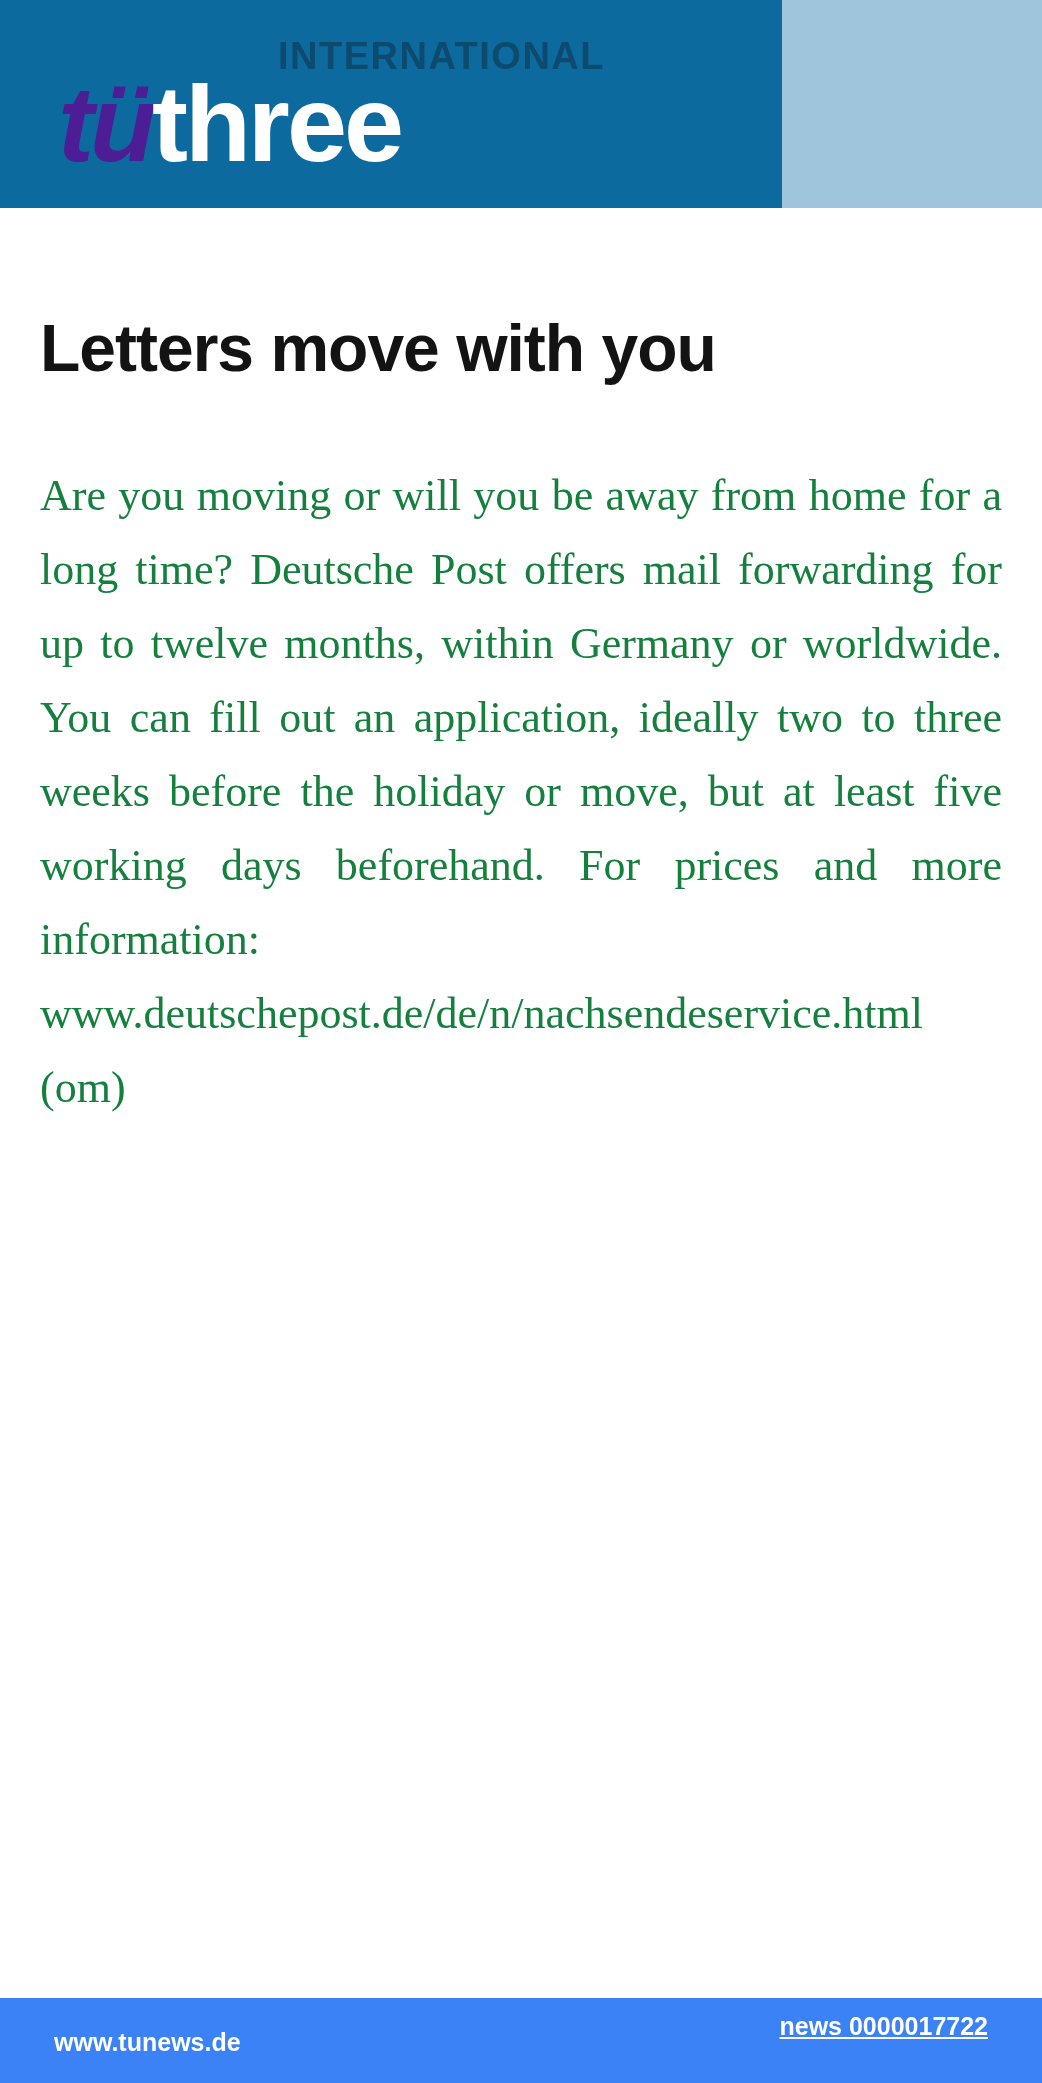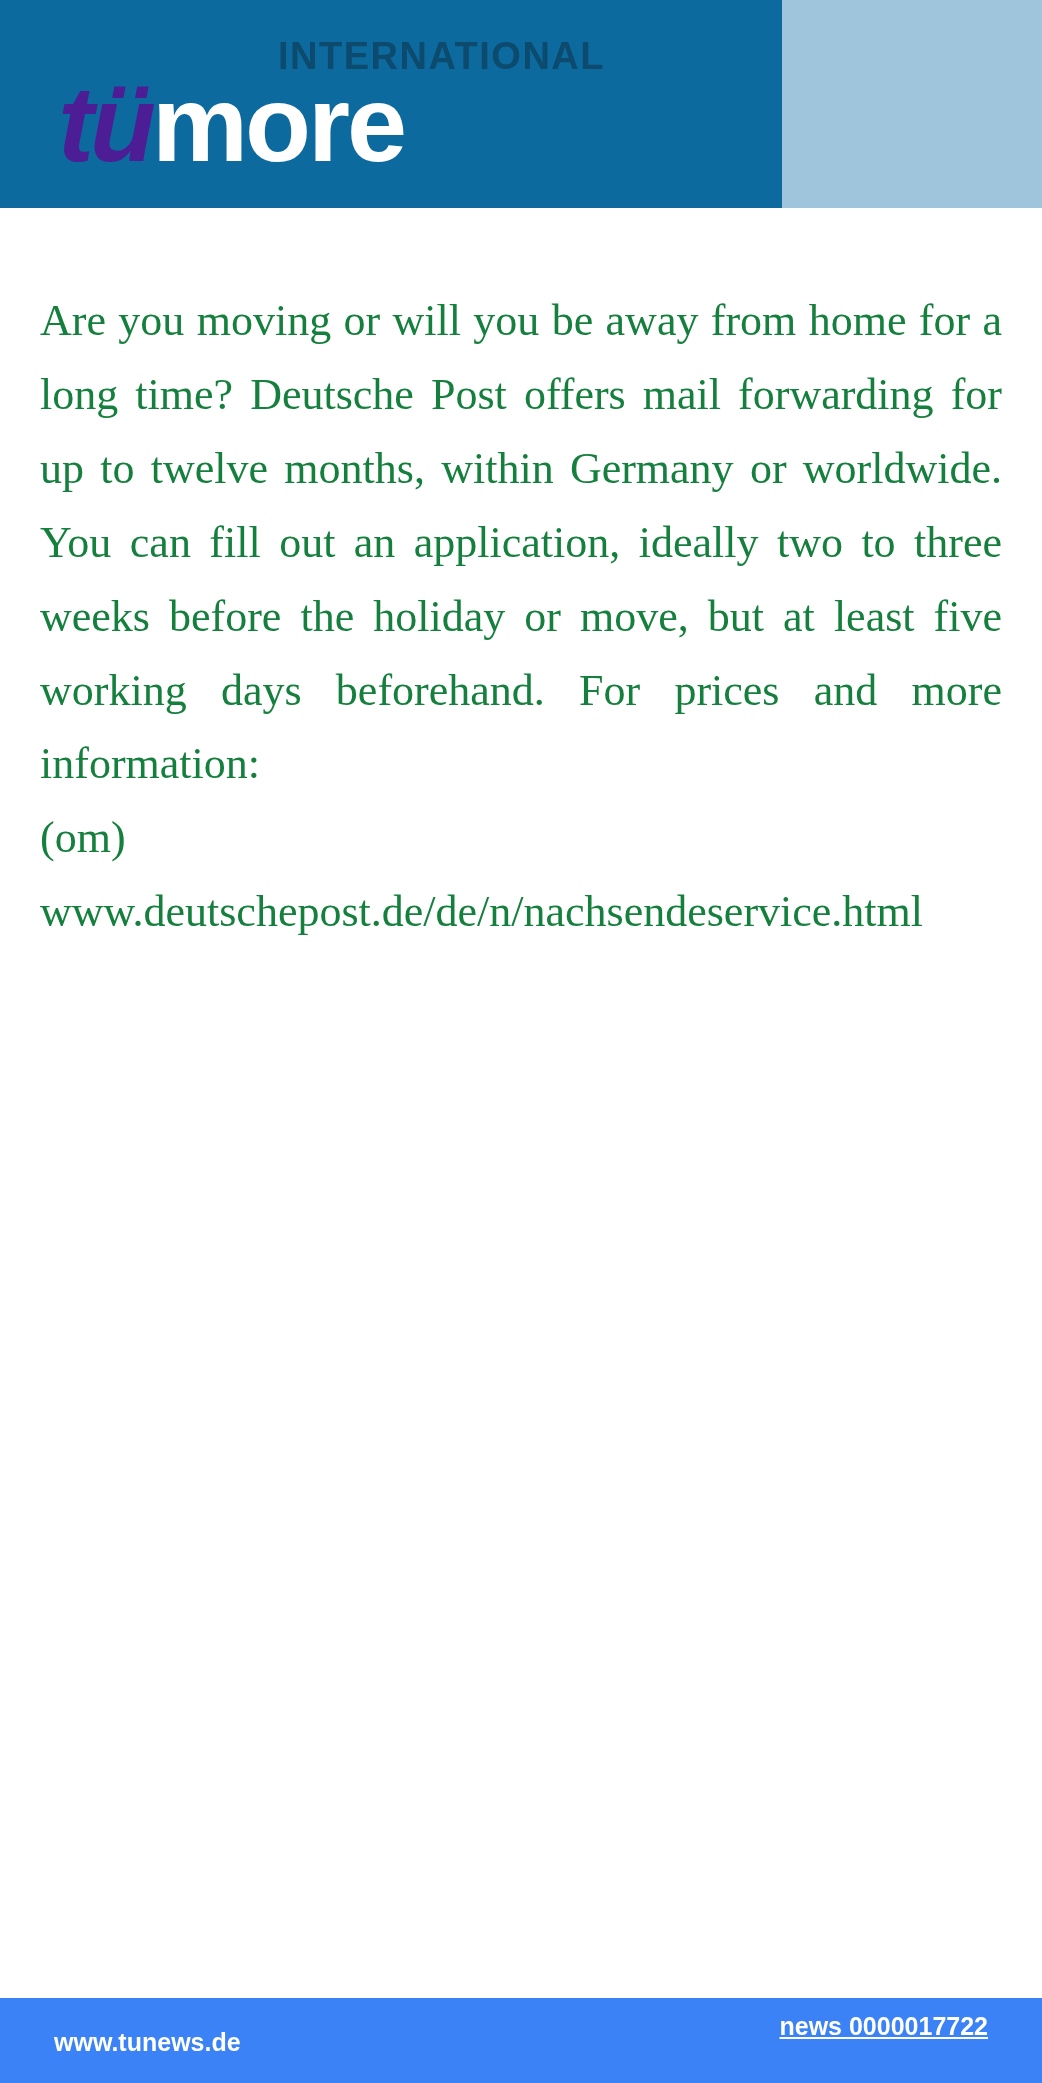--- a/index.html
+++ b/index.html
@@ -145,29 +145,30 @@
 </style>
 </head>
 <body>
 
 <div class="page">
 
   <div class="masthead">
     <div class="masthead-main"></div>
     <div class="brand-block">
       <div class="brand-international">INTERNATIONAL</div>
-      <div class="brand-wordmark"><span class="brand-tue">tü</span><span class="brand-news">more</span></div>
+      <div class="brand-wordmark"><span class="brand-tue">tü</span><span class="brand-news">three</span></div>
     </div>
   </div>
 
   <div class="content">
+    <h1 class="headline">Letters move with you</h1>
     <div class="article-body">
       <p class="para-justify">Are you moving or will you be away from home for a long time? Deutsche Post offers mail forwarding for up to twelve months, within Germany or worldwide. You can fill out an application, ideally two to three weeks before the holiday or move, but at least five working days beforehand. For prices and more information:</p>
+      <p class="para-left url-line">www.deutschepost.de/de/n/nachsendeservice.html</p>
       <p class="para-left">(om)</p>
-      <p class="para-left url-line">www.deutschepost.de/de/n/nachsendeservice.html</p>
     </div>
   </div>
 
   <div class="footer">
     <div class="footer-left">www.tunews.de</div>
     <div class="footer-right">news 0000017722</div>
   </div>
 
 </div>
 

